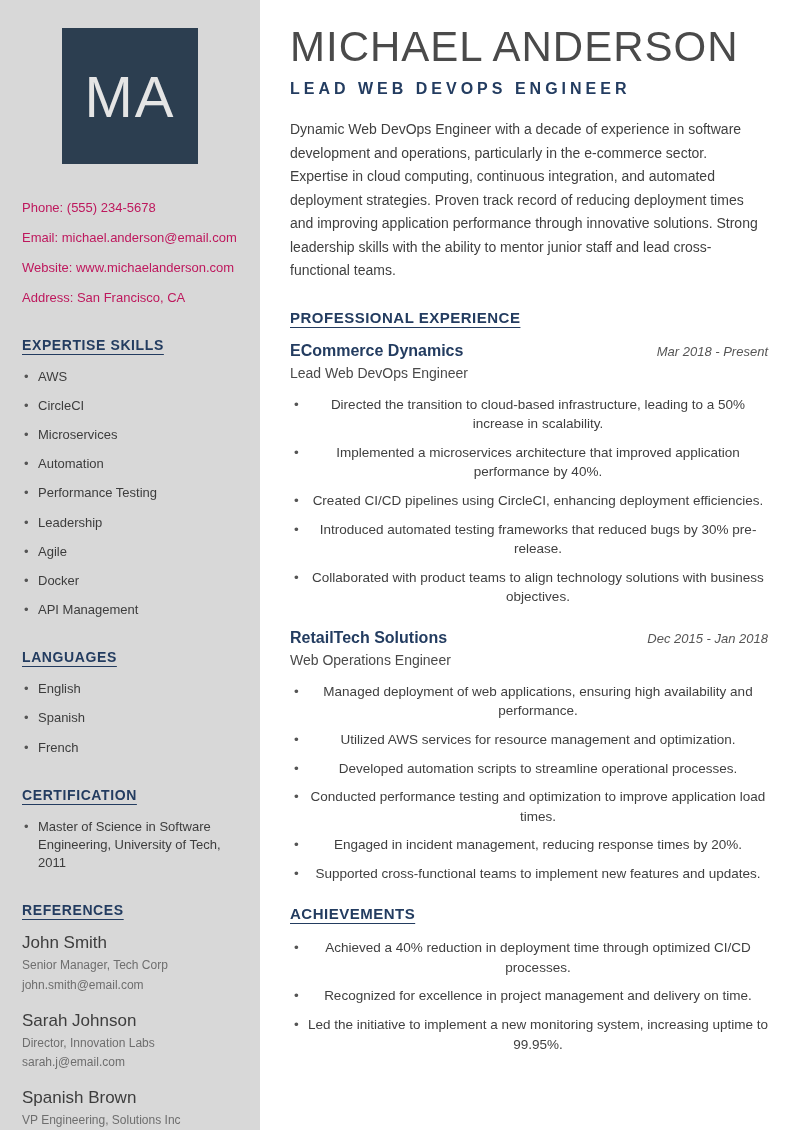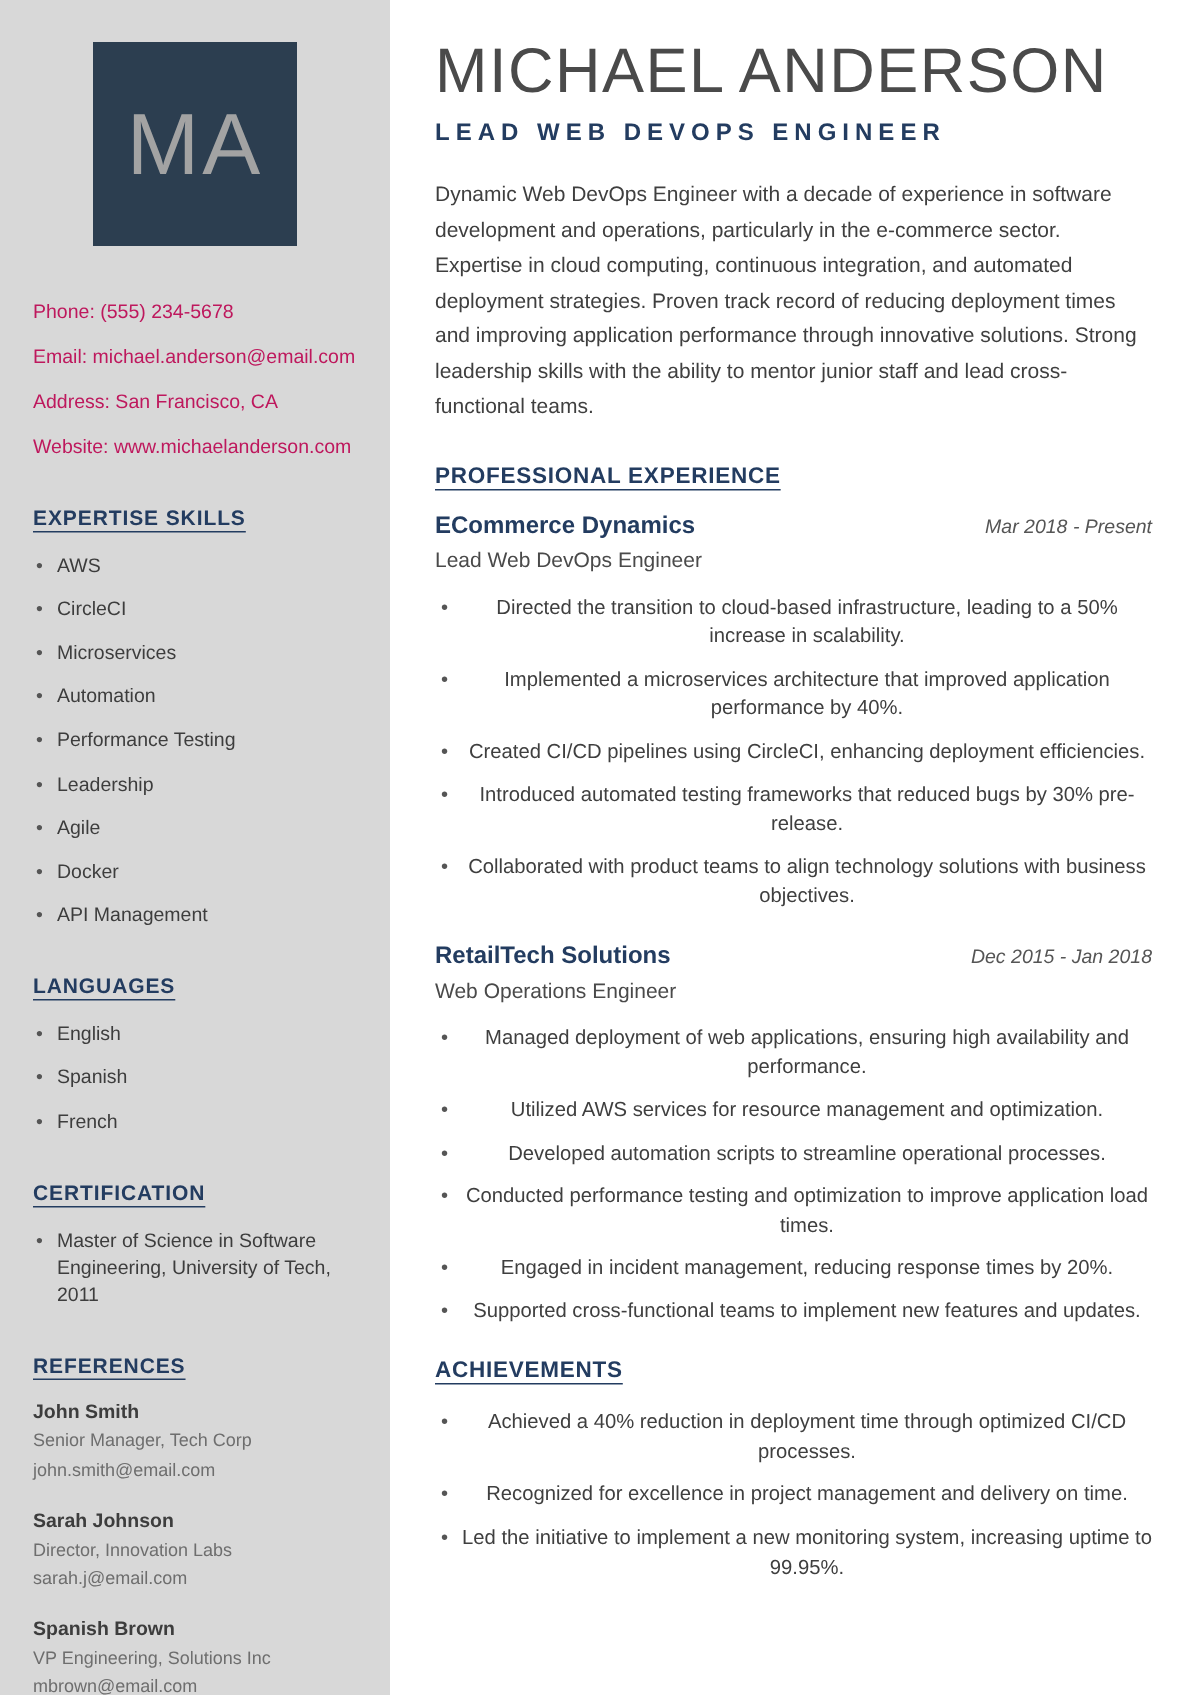--- a/index.html
+++ b/index.html
@@ -24,21 +24,21 @@
   .avatar {
     width: 136px;
     height: 136px;
     margin: 0 auto 36px auto;
     background: var(--avatar_bg, #2c3e50);
     display: flex;
     align-items: center;
     justify-content: center;
   }
   .avatar-initials {
-    color: #a3a3a3;
+    color: #e5e5e5;
     font-size: 58px;
     letter-spacing: 2px;
     font-weight: 400;
   }
   .contact p {
     font-size: 13px;
     color: #be185d;
     margin-bottom: 13px;
     line-height: 1.3;
   }
@@ -62,22 +62,22 @@
     margin-bottom: 11px;
   }
   .side-list li::before {
     content: "\2022";
     position: absolute;
     left: 2px;
     color: #555555;
   }
   .ref { margin-bottom: 17px; }
   .ref-name {
-    font-size: 13px;
-    font-weight: bold;
+    font-size: 17px;
+    font-weight: normal;
     color: #3d3d3d;
     margin-bottom: 5px;
   }
   .ref-role, .ref-email {
     font-size: 12px;
     color: #6e6e6e;
     margin-bottom: 4px;
     line-height: 1.3;
   }
   
@@ -160,22 +160,22 @@
 
   <aside class="sidebar">
 
     <div class="avatar">
       <span class="avatar-initials">MA</span>
     </div>
 
     <div class="contact">
       <p>Phone: (555) 234-5678</p>
       <p>Email: michael.anderson@email.com</p>
+      <p>Website: www.michaelanderson.com</p>
       <p>Address: San Francisco, CA</p>
-      <p>Website: www.michaelanderson.com</p>
     </div>
 
     <section class="side-section">
       <h2 class="side-title">EXPERTISE SKILLS</h2>
       <ul class="side-list">
         <li>AWS</li>
         <li>CircleCI</li>
         <li>Microservices</li>
         <li>Automation</li>
         <li>Performance Testing</li>

